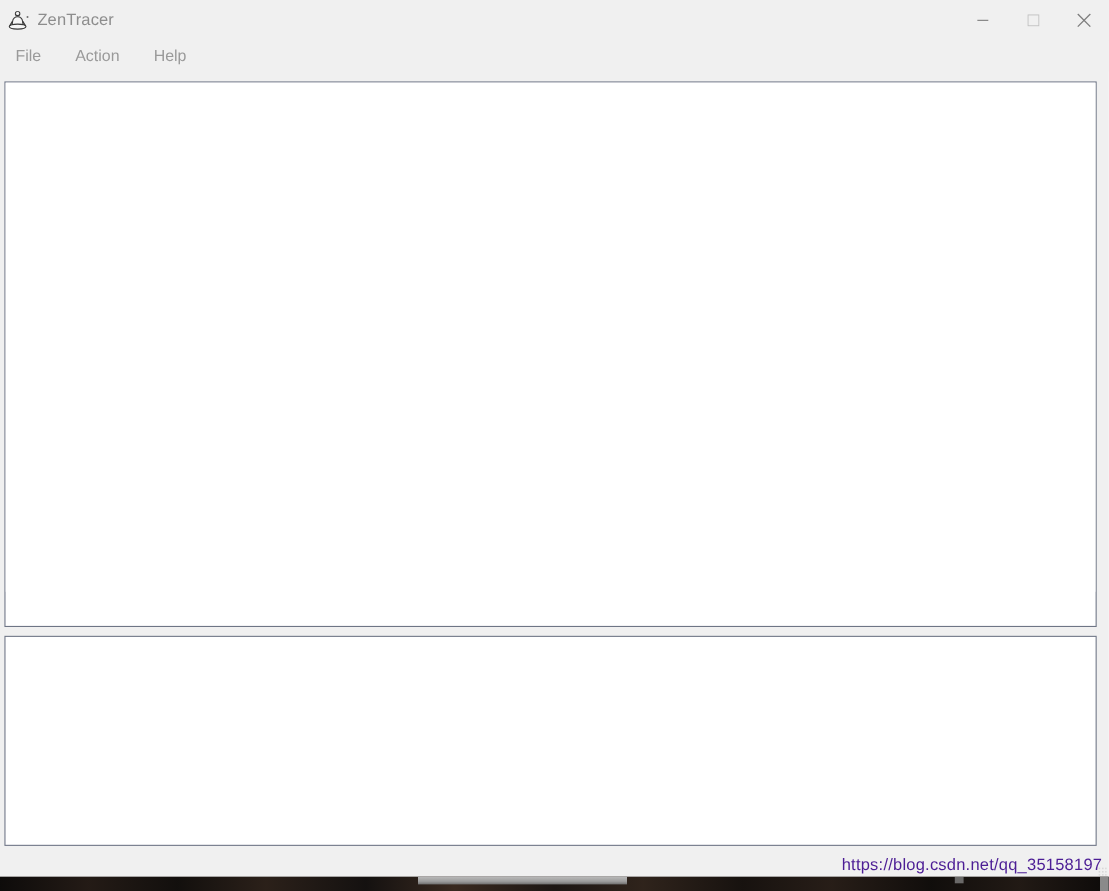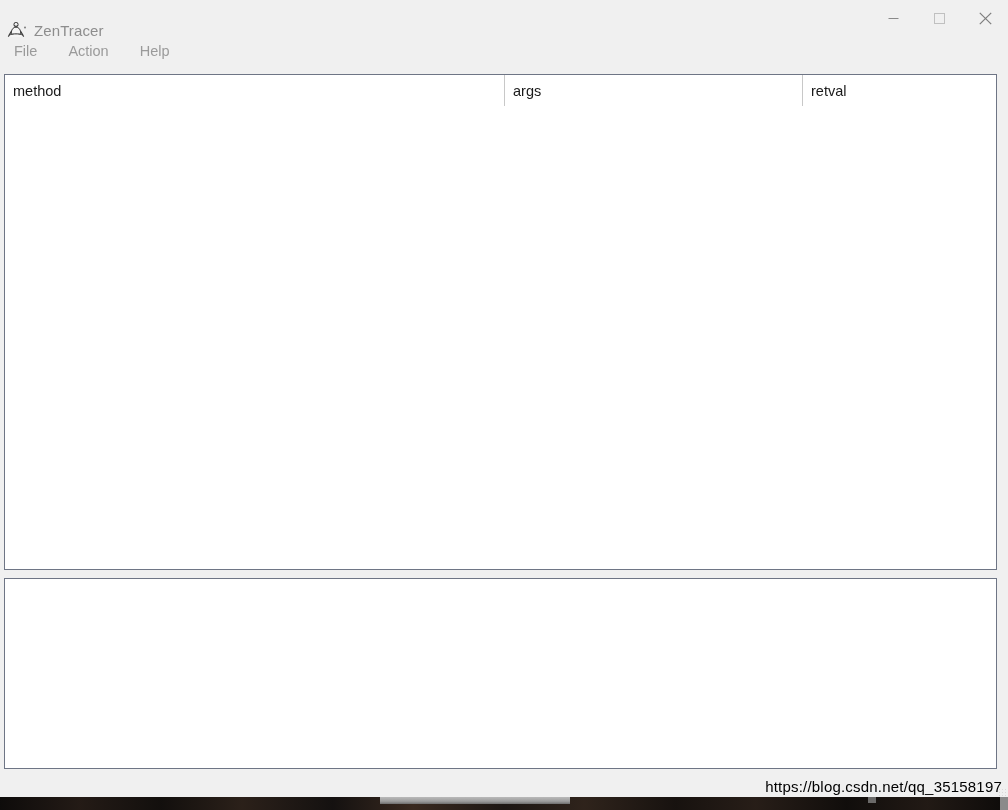--- a/index.html
+++ b/index.html
@@ -34,21 +34,20 @@
     background: #f0f0f0;
   }
   .title-left {
     position: absolute;
     left: 5px;
     top: 0;
     height: 37px;
     display: flex;
     align-items: center;
     gap: 7px;
-    margin-top: 12px;
   }
   .app-icon {
     width: 22px;
     height: 22px;
     position: relative;
     flex: none;
   }
   .app-icon svg { display: block; }
   .app-title {
     font-size: 15px;
@@ -160,21 +159,21 @@
     background: #f0f0f0;
     cursor: row-resize;
   }
 
   
   .watermark {
     position: absolute;
     right: 6px;
     bottom: 2px;
     font-size: 15px;
-    color: #000000;
+    color: #4c1d95;
     letter-spacing: 0.2px;
     white-space: nowrap;
     user-select: none;
   }
   .watermark-dots {
     position: absolute;
     right: 2px;
     bottom: 1px;
     width: 8px;
     height: 8px;
@@ -276,25 +275,20 @@
     </div>
   </div>
 
   <div class="menubar">
     <div class="menu-item">File</div>
     <div class="menu-item">Action</div>
     <div class="menu-item">Help</div>
   </div>
 
   <div class="table-panel">
-    <div class="table-head">
-      <div class="th col-method">method</div>
-      <div class="th col-args">args</div>
-      <div class="th col-retval">retval</div>
-    </div>
     <div class="table-body">
       
     </div>
   </div>
 
   <div class="splitter"></div>
 
   <div class="detail-panel">
     <div></div>
   </div>

